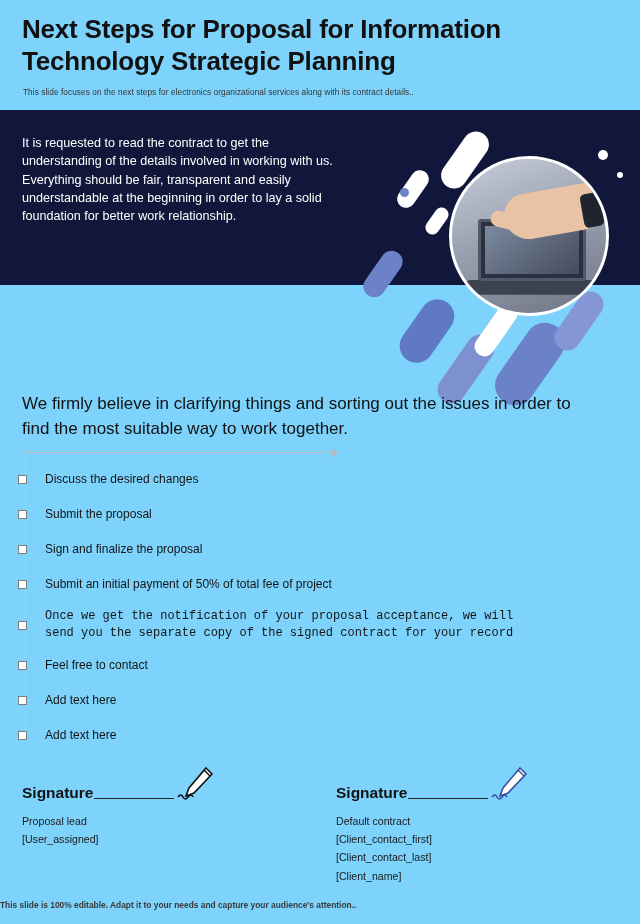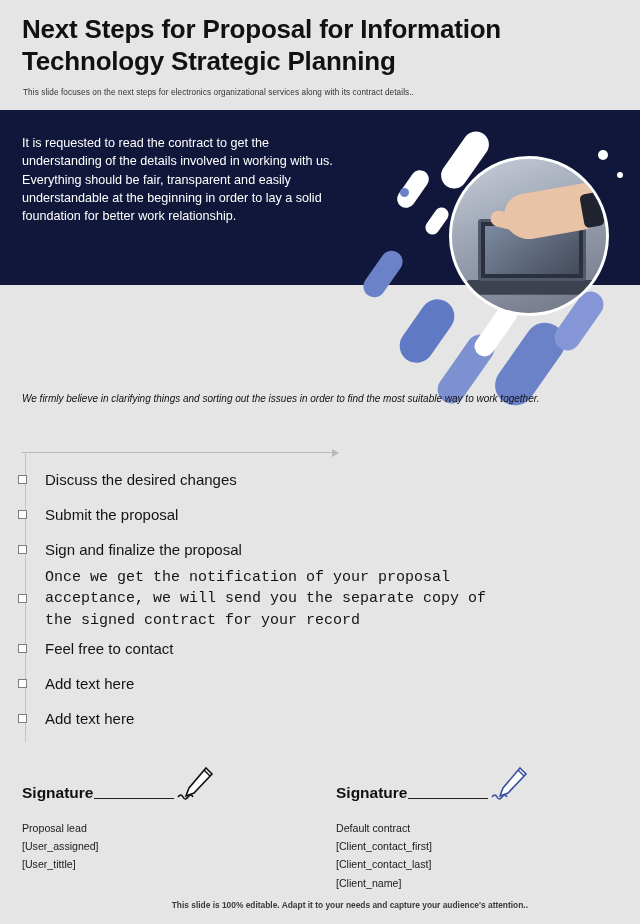--- a/index.html
+++ b/index.html
@@ -8,21 +8,21 @@
     height: 924px;
     background: #ffffff;
     font-family: "Liberation Sans", sans-serif;
     color: #1a1a1a;
     overflow: hidden;
   }
   .slide {
     position: relative;
     width: 640px;
     height: 924px;
-    background: #e5e5e5;
+    background: #7dd3fc;
   }
 
   
   .title {
     position: absolute;
     top: 14px;
     left: 22px;
     width: 560px;
     font-size: 26px;
     line-height: 1.22;
@@ -146,24 +146,23 @@
     position: absolute; top: 34px; right: 4px; width: 20px; height: 34px;
     background: #20242e; border-radius: 5px; transform: rotate(-10deg);
   }
 
   
   .lead {
     position: absolute;
     top: 392px;
     left: 22px;
     width: 560px;
-    font-size: 10px;
+    font-size: 17px;
     line-height: 1.45;
     color: #111111;
-    font-style: italic;
   }
 
   
   .timeline-arrow {
     position: absolute;
     top: 449px;
     left: 22px;
     width: 320px;
     height: 8px;
   }
@@ -198,21 +197,21 @@
     min-height: 35px;
   }
   .check-box {
     width: 9px; height: 9px;
     border: 1px solid #7d7d7d;
     background: #ffffff;
     flex: 0 0 auto;
     margin-right: 18px;
   }
   .check-label {
-    font-size: 15px;
+    font-size: 12px;
     line-height: 1.42;
     color: #141414;
   }
 
   
   .sig {
     position: absolute;
     width: 250px;
   }
   .sig-left { top: 766px; left: 22px; }
@@ -226,34 +225,34 @@
   }
   .sig-rule {
     flex: 1;
     height: 1px;
     background: #222222;
     margin-bottom: 3px;
     margin-left: 1px;
     max-width: 80px;
   }
   .pen-svg { margin-left: 2px; margin-bottom: -4px; }
-  .sig-lines { margin-top: 17px; }
+  .sig-lines { margin-top: 10px; }
   .sig-lines div {
     font-size: 10.6px;
     line-height: 1.72;
     color: #1a1a1a;
   }
 
   
   .footer {
     position: absolute;
     bottom: 14px;
     left: 0;
     width: 528px;
-    text-align: right;
+    text-align: left;
     font-size: 8.4px;
     font-weight: bold;
     color: #3a3a3a;
   }
 </style>
 </head>
 <body>
 
 <div class="slide">
 
@@ -300,20 +299,24 @@
       <div class="check-label">Discuss the desired changes</div>
     </div>
     <div class="check-item">
       <div class="check-box"></div>
       <div class="check-label">Submit the proposal</div>
     </div>
     <div class="check-item">
       <div class="check-box"></div>
       <div class="check-label">Sign and finalize the proposal</div>
     </div>
+    <div class="check-item">
+      <div class="check-box"></div>
+      <div class="check-label">Submit an initial payment  of 50% of total fee of project</div>
+    </div>
     <div class="check-item" style="min-height:46px;font-family:Liberation Mono, monospace;">
       <div class="check-box"></div>
       <div class="check-label" style="width:470px;">Once we get the notification of your proposal acceptance, we will send you the separate copy of the signed contract for your record</div>
     </div>
     <div class="check-item">
       <div class="check-box"></div>
       <div class="check-label">Feel free to contact</div>
     </div>
     <div class="check-item">
       <div class="check-box"></div>
@@ -333,21 +336,20 @@
         <svg width="40" height="36" viewBox="0 0 40 36">
           <path d="M30 2 L36 8 L18 27 L10 30 L13 22 Z" fill="#ffffff" stroke="#111" stroke-width="1.6"></path>
           <path d="M28 4 L34 10" stroke="#111" stroke-width="1.4"></path>
           <path d="M2 31 q3 -4 5 0 t5 0 t5 0" fill="none" stroke="#111" stroke-width="1.6"></path>
         </svg>
       </span>
     </div>
     <div class="sig-lines">
       <div>Proposal lead</div>
       <div>[User_assigned]</div>
-      <div>[User_tittle]</div>
     </div>
   </div>
 
   <div class="sig sig-right">
     <div class="sig-row">
       <span class="sig-word">Signature</span>
       <span class="sig-rule"></span>
       <span class="pen-svg">
         <svg width="40" height="36" viewBox="0 0 40 36">
           <path d="M30 2 L36 8 L18 27 L10 30 L13 22 Z" fill="#ffffff" stroke="#3b4fa0" stroke-width="1.6"></path>

